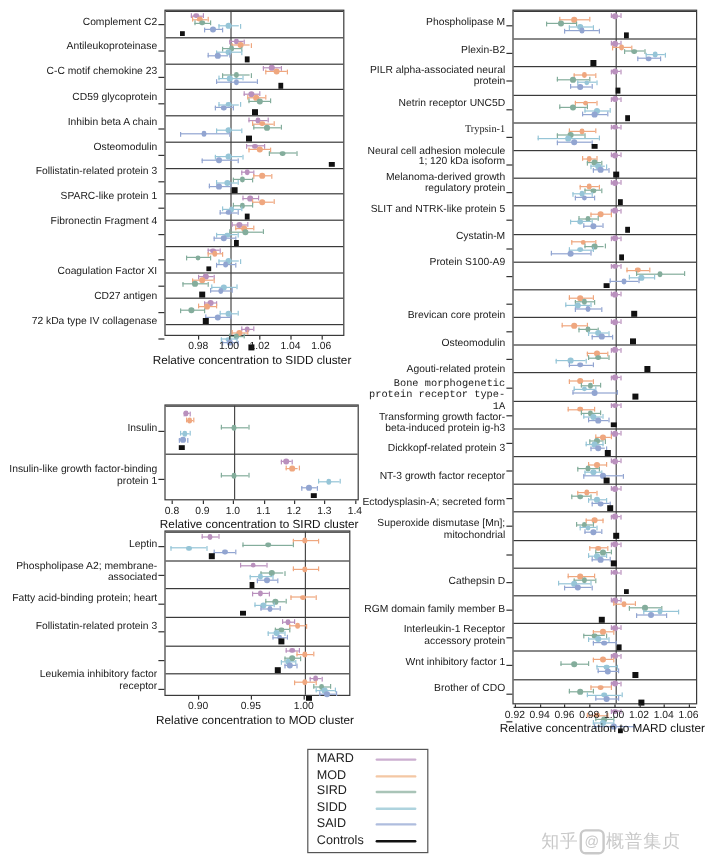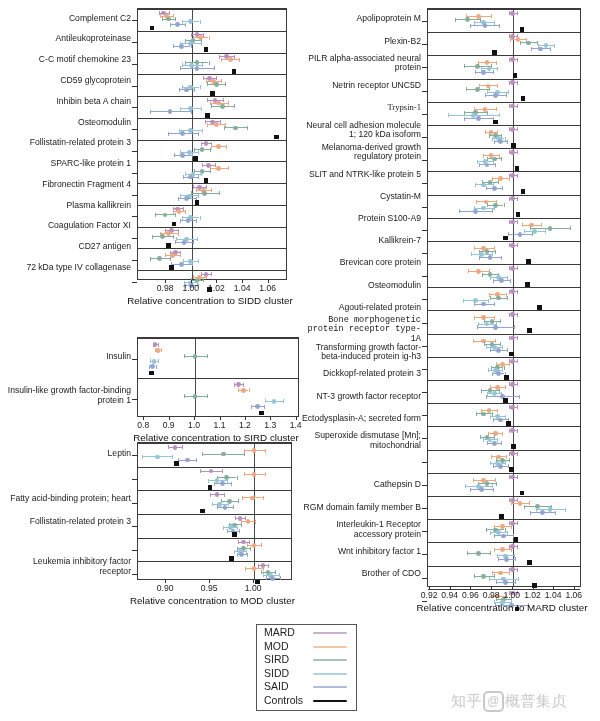--- a/index.html
+++ b/index.html
@@ -37,21 +37,20 @@
       <div class="panel" style="left: 0px; top: 8px; width: 286px; height: 300px;">
         <div class="plabel" style="top: 0px; width: 136px; height: 20.7692px;">Complement C2</div>
         <div class="plabel" style="top: 20.7692px; width: 136px; height: 20.7692px;">Antileukoproteinase</div>
         <div class="plabel" style="top: 41.5385px; width: 136px; height: 20.7692px;">C-C motif chemokine 23</div>
         <div class="plabel" style="top: 62.3077px; width: 136px; height: 20.7692px;">CD59 glycoprotein</div>
         <div class="plabel" style="top: 83.0769px; width: 136px; height: 20.7692px;">Inhibin beta A chain</div>
         <div class="plabel" style="top: 103.846px; width: 136px; height: 20.7692px;">Osteomodulin</div>
         <div class="plabel" style="top: 124.615px; width: 136px; height: 20.7692px;">Follistatin-related protein 3</div>
         <div class="plabel" style="top: 145.385px; width: 136px; height: 20.7692px;">SPARC-like protein 1</div>
         <div class="plabel" style="top: 166.154px; width: 136px; height: 20.7692px;">Fibronectin Fragment 4</div>
-        <div class="plabel" style="top: 186.923px; width: 136px; height: 20.7692px;">Plasma kallikrein</div>
         <div class="plabel" style="top: 207.692px; width: 136px; height: 20.7692px;">Coagulation Factor XI</div>
         <div class="plabel" style="top: 228.462px; width: 136px; height: 20.7692px;">CD27 antigen</div>
         <div class="plabel" style="top: 249.231px; width: 136px; height: 20.7692px;">72 kDa type IV collagenase</div>
         <div class="rows" style="left: 137px; top: 0px; width: 148px; height: 270px;">
           <div class="refline" style="left: 53.8px;"></div>
           <div class="prow" style="height: 20.7692px;">
             <div class="ytick" style="left: -6px; top: 10.4px;"></div>
             <div class="ebar" style="left: 20.5px; top: 2.6px; width: 10.3px; background: rgb(185, 144, 189);"></div>
             <div class="ecap" style="left: 20.5px; top: 1.1px; background: rgb(185, 144, 189);"></div>
             <div class="ecap" style="left: 30.8px; top: 1.1px; background: rgb(185, 144, 189);"></div>
@@ -440,20 +439,21 @@
         <div class="xtickmark" style="left: 244.9px; top: 80px;"></div>
         <div class="xtick" style="left: 229.9px; top: 83px;">1.2</div>
         <div class="xtickmark" style="left: 270.3px; top: 80px;"></div>
         <div class="xtick" style="left: 255.3px; top: 83px;">1.3</div>
         <div class="xtickmark" style="left: 295.7px; top: 80px;"></div>
         <div class="xtick" style="left: 280.7px; top: 83px;">1.4</div>
         <div class="xlabel" style="left: 116px; top: 95px; width: 200px;">Relative concentration to SIRD cluster</div>
       </div>
       <div class="panel" style="left: 0px; top: 442px; width: 291px; height: 166px;">
         <div class="plabel" style="top: 0px; width: 136px; height: 22.6667px;">Leptin</div>
+        <div class="plabel" style="top: 22.6667px; width: 136px; height: 22.6667px;">Phospholipase A2; membrane-associated</div>
         <div class="plabel" style="top: 45.3333px; width: 136px; height: 22.6667px;">Fatty acid-binding protein; heart</div>
         <div class="plabel" style="top: 68px; width: 136px; height: 22.6667px;">Follistatin-related protein 3</div>
         <div class="plabel" style="top: 113.333px; width: 136px; height: 22.6667px;">Leukemia inhibitory factor receptor</div>
         <div class="rows" style="left: 137px; top: 0px; width: 153px; height: 136px;">
           <div class="refline" style="left: 116.1px;"></div>
           <div class="prow" style="height: 22.6667px;">
             <div class="ytick" style="left: -6px; top: 11.3px;"></div>
             <div class="ebar" style="left: 29.9px; top: 2.9px; width: 14.1px; background: rgb(185, 144, 189);"></div>
             <div class="ecap" style="left: 29.9px; top: 1.4px; background: rgb(185, 144, 189);"></div>
             <div class="ecap" style="left: 44px; top: 1.4px; background: rgb(185, 144, 189);"></div>
@@ -599,31 +599,30 @@
         </div>
         <div class="xtickmark" style="left: 165.1px; top: 138px;"></div>
         <div class="xtick" style="left: 150.1px; top: 141px;">0.90</div>
         <div class="xtickmark" style="left: 209.1px; top: 138px;"></div>
         <div class="xtick" style="left: 194.1px; top: 141px;">0.95</div>
         <div class="xtickmark" style="left: 253.1px; top: 138px;"></div>
         <div class="xtick" style="left: 238.1px; top: 141px;">1.00</div>
         <div class="xlabel" style="left: 116px; top: 153px; width: 193px;">Relative concentration to MOD cluster</div>
       </div>
       <div class="panel" style="left: 300px; top: 8px; width: 280px; height: 607px;">
-        <div class="plabel" style="top: 0px; width: 126px; height: 22.1923px;">Apolipoprotein M</div>
+        <div class="plabel" style="top: 0px; width: 126px; height: 22.1923px;">Phospholipase M</div>
         <div class="plabel" style="top: 22.1923px; width: 126px; height: 22.1923px;">Plexin-B2</div>
         <div class="plabel" style="top: 44.3846px; width: 126px; height: 22.1923px;">PILR alpha-associated neural protein</div>
         <div class="plabel" style="top: 66.5769px; width: 126px; height: 22.1923px;">Netrin receptor UNC5D</div>
         <div class="plabel" style="top: 88.7692px; width: 126px; height: 22.1923px; font-family: Liberation Serif, serif;">Trypsin-1</div>
         <div class="plabel" style="top: 110.962px; width: 126px; height: 22.1923px;">Neural cell adhesion molecule 1; 120 kDa isoform</div>
         <div class="plabel" style="top: 133.154px; width: 126px; height: 22.1923px;">Melanoma-derived growth regulatory protein</div>
         <div class="plabel" style="top: 155.346px; width: 126px; height: 22.1923px;">SLIT and NTRK-like protein 5</div>
         <div class="plabel" style="top: 177.538px; width: 126px; height: 22.1923px;">Cystatin-M</div>
         <div class="plabel" style="top: 199.731px; width: 126px; height: 22.1923px; text-align: center;">Protein S100-A9</div>
-        <div class="plabel" style="top: 221.923px; width: 126px; height: 22.1923px;">Kallikrein-7</div>
         <div class="plabel" style="top: 244.115px; width: 126px; height: 22.1923px;">Brevican core protein</div>
         <div class="plabel" style="top: 266.308px; width: 126px; height: 22.1923px;">Osteomodulin</div>
         <div class="plabel" style="top: 288.5px; width: 126px; height: 22.1923px;">Agouti-related protein</div>
         <div class="plabel" style="top: 310.692px; width: 126px; height: 22.1923px; font-family: Liberation Mono, monospace;">Bone morphogenetic protein receptor type-1A</div>
         <div class="plabel" style="top: 332.885px; width: 126px; height: 22.1923px;">Transforming growth factor-beta-induced protein ig-h3</div>
         <div class="plabel" style="top: 355.077px; width: 126px; height: 22.1923px;">Dickkopf-related protein 3</div>
         <div class="plabel" style="top: 377.269px; width: 126px; height: 22.1923px;">NT-3 growth factor receptor</div>
         <div class="plabel" style="top: 399.462px; width: 126px; height: 22.1923px;">Ectodysplasin-A; secreted form</div>
         <div class="plabel" style="top: 421.654px; width: 126px; height: 22.1923px;">Superoxide dismutase [Mn]; mitochondrial</div>
         <div class="plabel" style="top: 466.038px; width: 126px; height: 22.1923px;">Cathepsin D</div>

